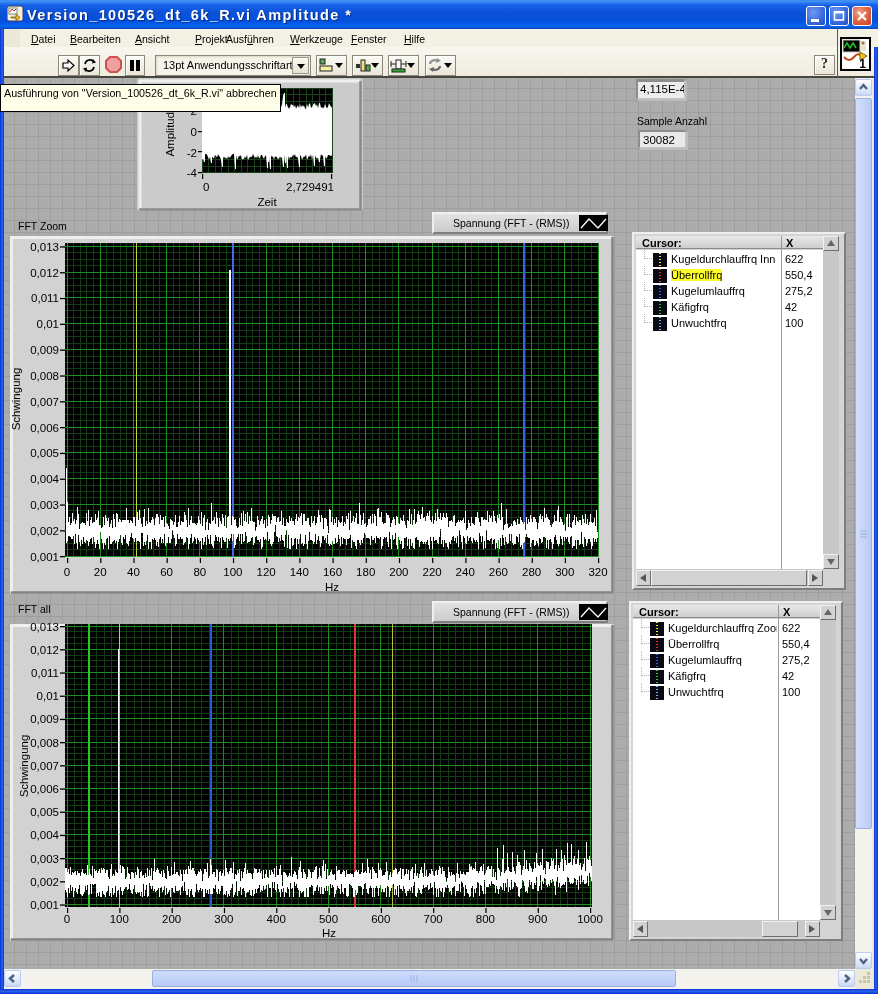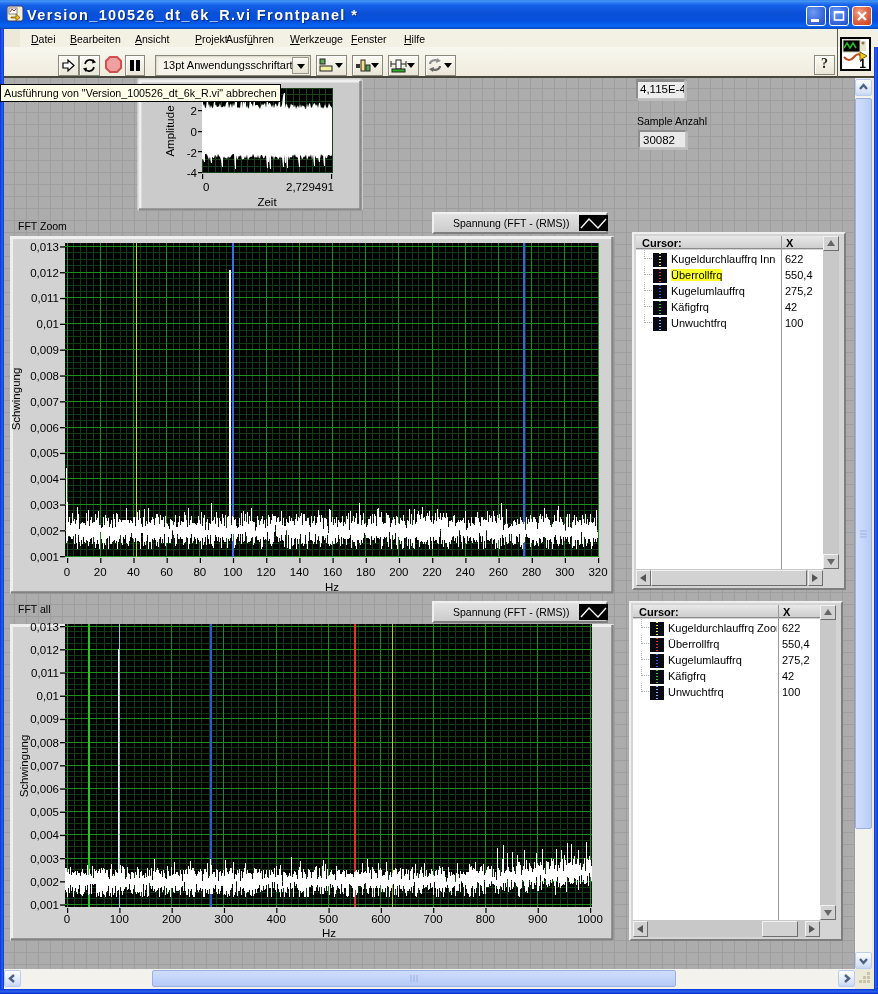--- a/index.html
+++ b/index.html
@@ -47,36 +47,36 @@
 
 .cpanel { background:#d4d4d4; border-top:2px solid #efefef; border-left:2px solid #efefef; border-right:2px solid #7e7e7e; border-bottom:2px solid #7e7e7e; }
 .chead { position:absolute; background:linear-gradient(180deg,#e8e8e8,#cecece); border-bottom:1px solid #8a8a8a; font-weight:bold; }
 .clist { position:absolute; background:#fff; }
 .crow { position:absolute; white-space:nowrap; }
 .cicon { position:absolute; width:14px; height:14px; background:#0a0a14; }
 .cicon i { position:absolute; left:6px; top:0; width:2px; height:14px; }
 .gsbtn { position:absolute; background:#d2d2d2; border-top:1px solid #f2f2f2; border-left:1px solid #f2f2f2; border-right:1px solid #6e6e6e; border-bottom:1px solid #6e6e6e; }
 .tri { position:absolute; width:0; height:0; }
 
-#tooltip { left:0px; top:84px; width:281px; height:18px; background:#fffee8; border:1px solid #000; font-size:10.7px; padding-left:3px; padding-top:2px; white-space:nowrap; overflow:hidden; z-index:40; }
+#tooltip { left:0px; top:84px; width:281px; height:28px; background:#fffee8; border:1px solid #000; font-size:10.7px; padding-left:3px; padding-top:2px; white-space:nowrap; overflow:hidden; z-index:40; }
 
 .legend { background:linear-gradient(180deg,#e2e2e2,#cccccc); border-top:2px solid #f0f0f0; border-left:2px solid #f0f0f0; border-right:2px solid #7e7e7e; border-bottom:2px solid #7e7e7e; }
 </style></head>
 <body>
 
 <div id="titlebar" class="abs"></div>
 <div class="abs" style="left:7px;top:5px;width:18px;height:18px;">
  <svg width="18" height="18">
   <rect x="0" y="1" width="16" height="15" rx="2" fill="#f5f0d8" stroke="#3a3a6a"></rect>
   <rect x="2" y="3" width="8" height="6" fill="#fff" stroke="#888"></rect>
   <path d="M3 7 L5 4 L7 6 L9 4" stroke="#c03030" stroke-width="1" fill="none"></path>
   <path d="M4 12 L9 12 L9 9 L13 12.5 L9 16 L9 13 L4 13 Z" fill="#e8b820" stroke="#705010" stroke-width="0.7"></path>
  </svg>
 </div>
-<div id="titletext" class="abs">Version_100526_dt_6k_R.vi Frontpanel *</div>
+<div id="titletext" class="abs">Version_100526_dt_6k_R.vi Amplitude *</div>
 <div id="btnmin" class="winbtn abs" style="left:806px;">
     <svg width="18" height="18">
       <rect x="4" y="12" width="8" height="3" fill="#fff"></rect>
     </svg>
   </div>
 <div id="btnmax" class="winbtn abs" style="left:829px;">
     <svg width="18" height="18">
       <rect x="4.5" y="5" width="9" height="8" fill="none" stroke="#fff" stroke-width="1.6"></rect>
       <rect x="4" y="4" width="10" height="2.4" fill="#fff"></rect>
     </svg>

